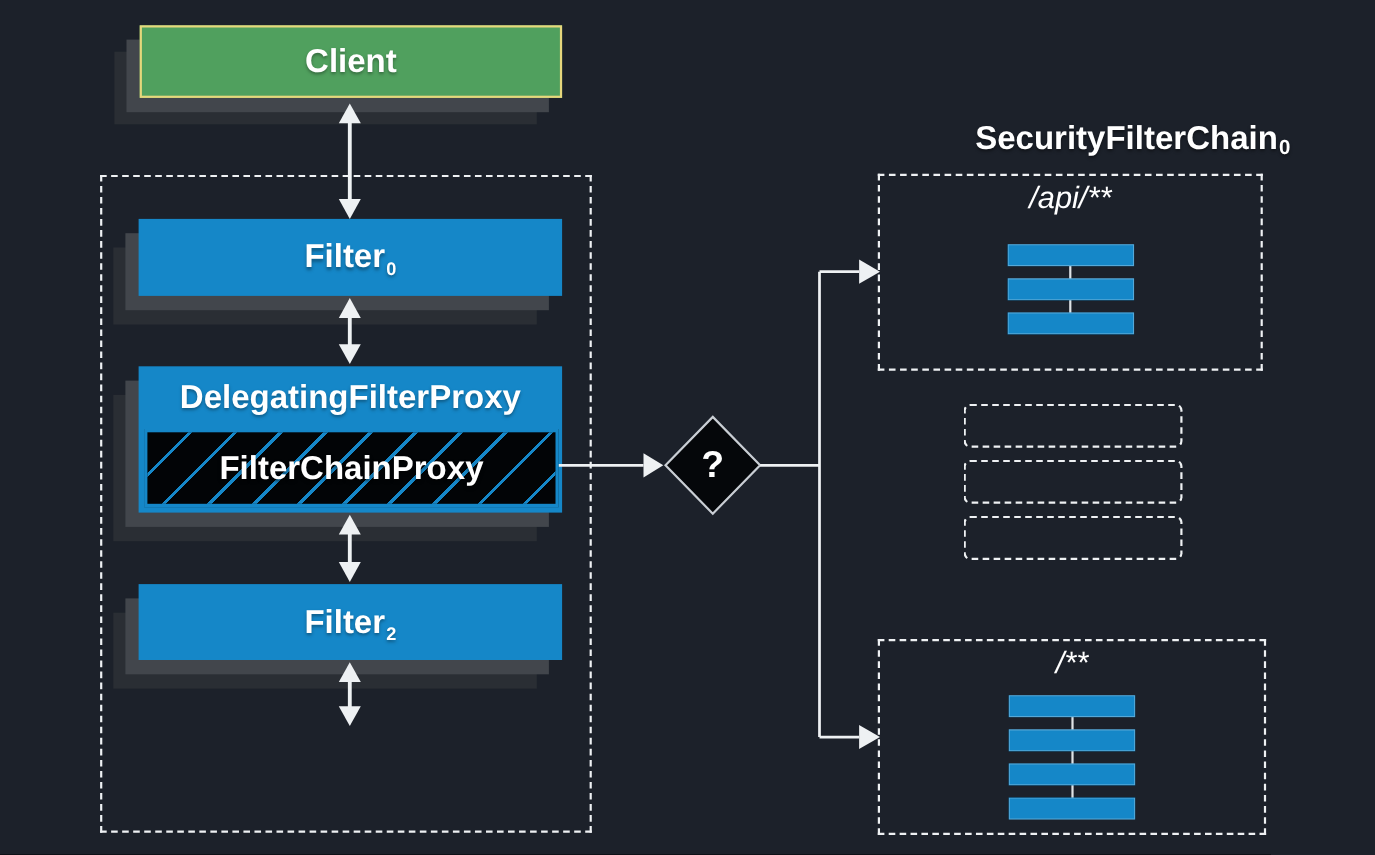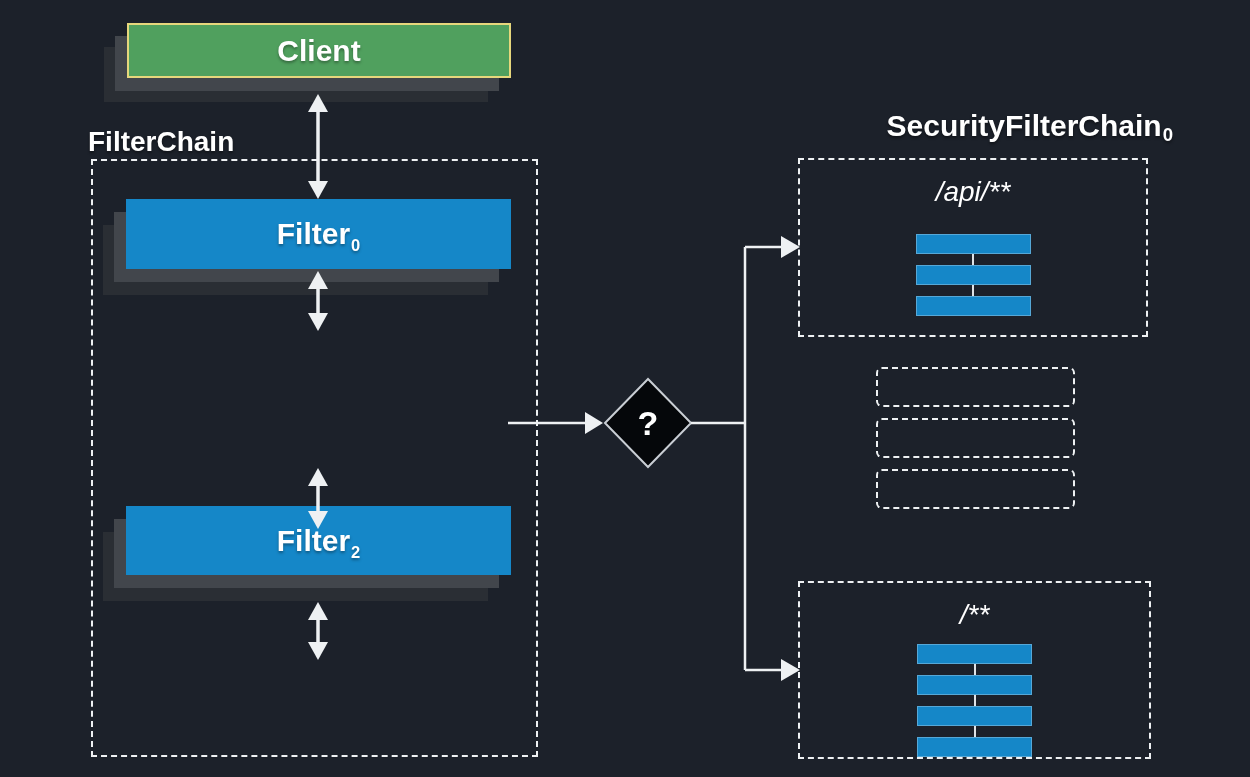--- a/index.html
+++ b/index.html
@@ -21,21 +21,21 @@
     height: 777px;
     background: var(--background);
     overflow: hidden;
     font-family: "Liberation Sans", "DejaVu Sans", sans-serif;
     color: #ffffff;
   }
   .abs { position: absolute; }
 
   
   .client-box {
-    left: 127px; top: 23px; width: 384px; height: 55px;
+    left: 127px; top: 23px; width: 384px; height: 66px;
     background: var(--client-green);
     border: 2px solid var(--client-border);
     box-shadow: -12px 13px 0 var(--shadow-1), -23px 24px 0 var(--shadow-2);
     display: flex; align-items: center; justify-content: center;
     font-size: 30px; font-weight: bold;
     text-shadow: 0 2px 3px rgba(0,0,0,0.35);
   }
   .fc-label {
     left: 88px; top: 126px;
     font-size: 28px; font-weight: bold;
@@ -48,21 +48,21 @@
   .chain-box {
     left: 126px; width: 385px;
     background: var(--box-blue);
     box-shadow: -12px 13px 0 var(--shadow-1), -23px 26px 0 var(--shadow-2);
     display: flex; align-items: center; justify-content: center;
     font-size: 30px; font-weight: bold;
     text-shadow: 0 2px 3px rgba(0,0,0,0.35);
   }
   .filter0-box  { top: 199px; height: 70px; }
   .dfp-box      { top: 333px; height: 133px; display: block; }
-  .filter2-box  { top: 506px; height: 69px; }
+  .filter2-box  { top: 531px; height: 69px; }
   .servlet-box  { top: 662px; height: 69px; }
 
   .dfp-title {
     height: 57px; display: flex; align-items: center; justify-content: center;
     font-size: 30px; font-weight: bold;
   }
   .fcp-box {
     position: absolute; left: 5px; right: 3px; top: 57px; bottom: 5px;
     background-color: var(--hatch-bg);
     background-image: repeating-linear-gradient(135deg,
@@ -94,21 +94,21 @@
     width: 400px; text-align: right;
     font-size: 30px; font-weight: bold;
     text-shadow: 0 2px 3px rgba(0,0,0,0.45);
   }
   .sfc0-title { left: 773px; top: 109px; }
   .sfcn-title { left: 773px; top: 529px; }
   .sfc-box { border: 2px dashed var(--line-white); }
   .sfc0-box { left: 798px; top: 158px; width: 350px; height: 179px; }
   .sfcn-box { left: 798px; top: 581px; width: 353px; height: 178px; }
   .url-pattern {
-    margin-top: 16px; text-align: center;
+    margin-top: 4px; text-align: center;
     font-size: 28px; font-style: italic; font-weight: normal;
   }
   .bar-stack {
     position: relative; width: 115px; margin: 0 auto;
     display: flex; flex-direction: column; gap: 11px;
   }
   .sfc0-box .bar-stack { margin-top: 26px; }
   .sfcn-box .bar-stack { margin-top: 13px; }
   .bar-stack::before {
     content: ""; position: absolute; left: 50%; top: 10px; bottom: 10px;
@@ -131,27 +131,32 @@
 </style>
 </head>
 <body>
 
 <div class="canvas">
 
   <div class="abs client-box">
     <span>Client</span>
   </div>
 
-  <div class="abs fc-label">FilterChain</div>
   <div class="abs fc-container"></div>
 
   <div class="abs chain-box filter0-box">
     <span><span>Filter</span><span class="b-sub">0</span></span>
   </div>
 
+  <div class="abs chain-box dfp-box">
+    <div class="dfp-title">DelegatingFilterProxy</div>
+    <div class="fcp-box">
+      <span>FilterChainProxy</span>
+    </div>
+  </div>
 
   <div class="abs chain-box filter2-box">
     <span><span>Filter</span><span class="b-sub">2</span></span>
   </div>
 
 
   <svg class="abs connector-layer" width="1250" height="777" viewBox="0 0 1250 777">
 
     <g>
       <line class="cthick" x1="318" y1="108" x2="318" y2="185"></line>

